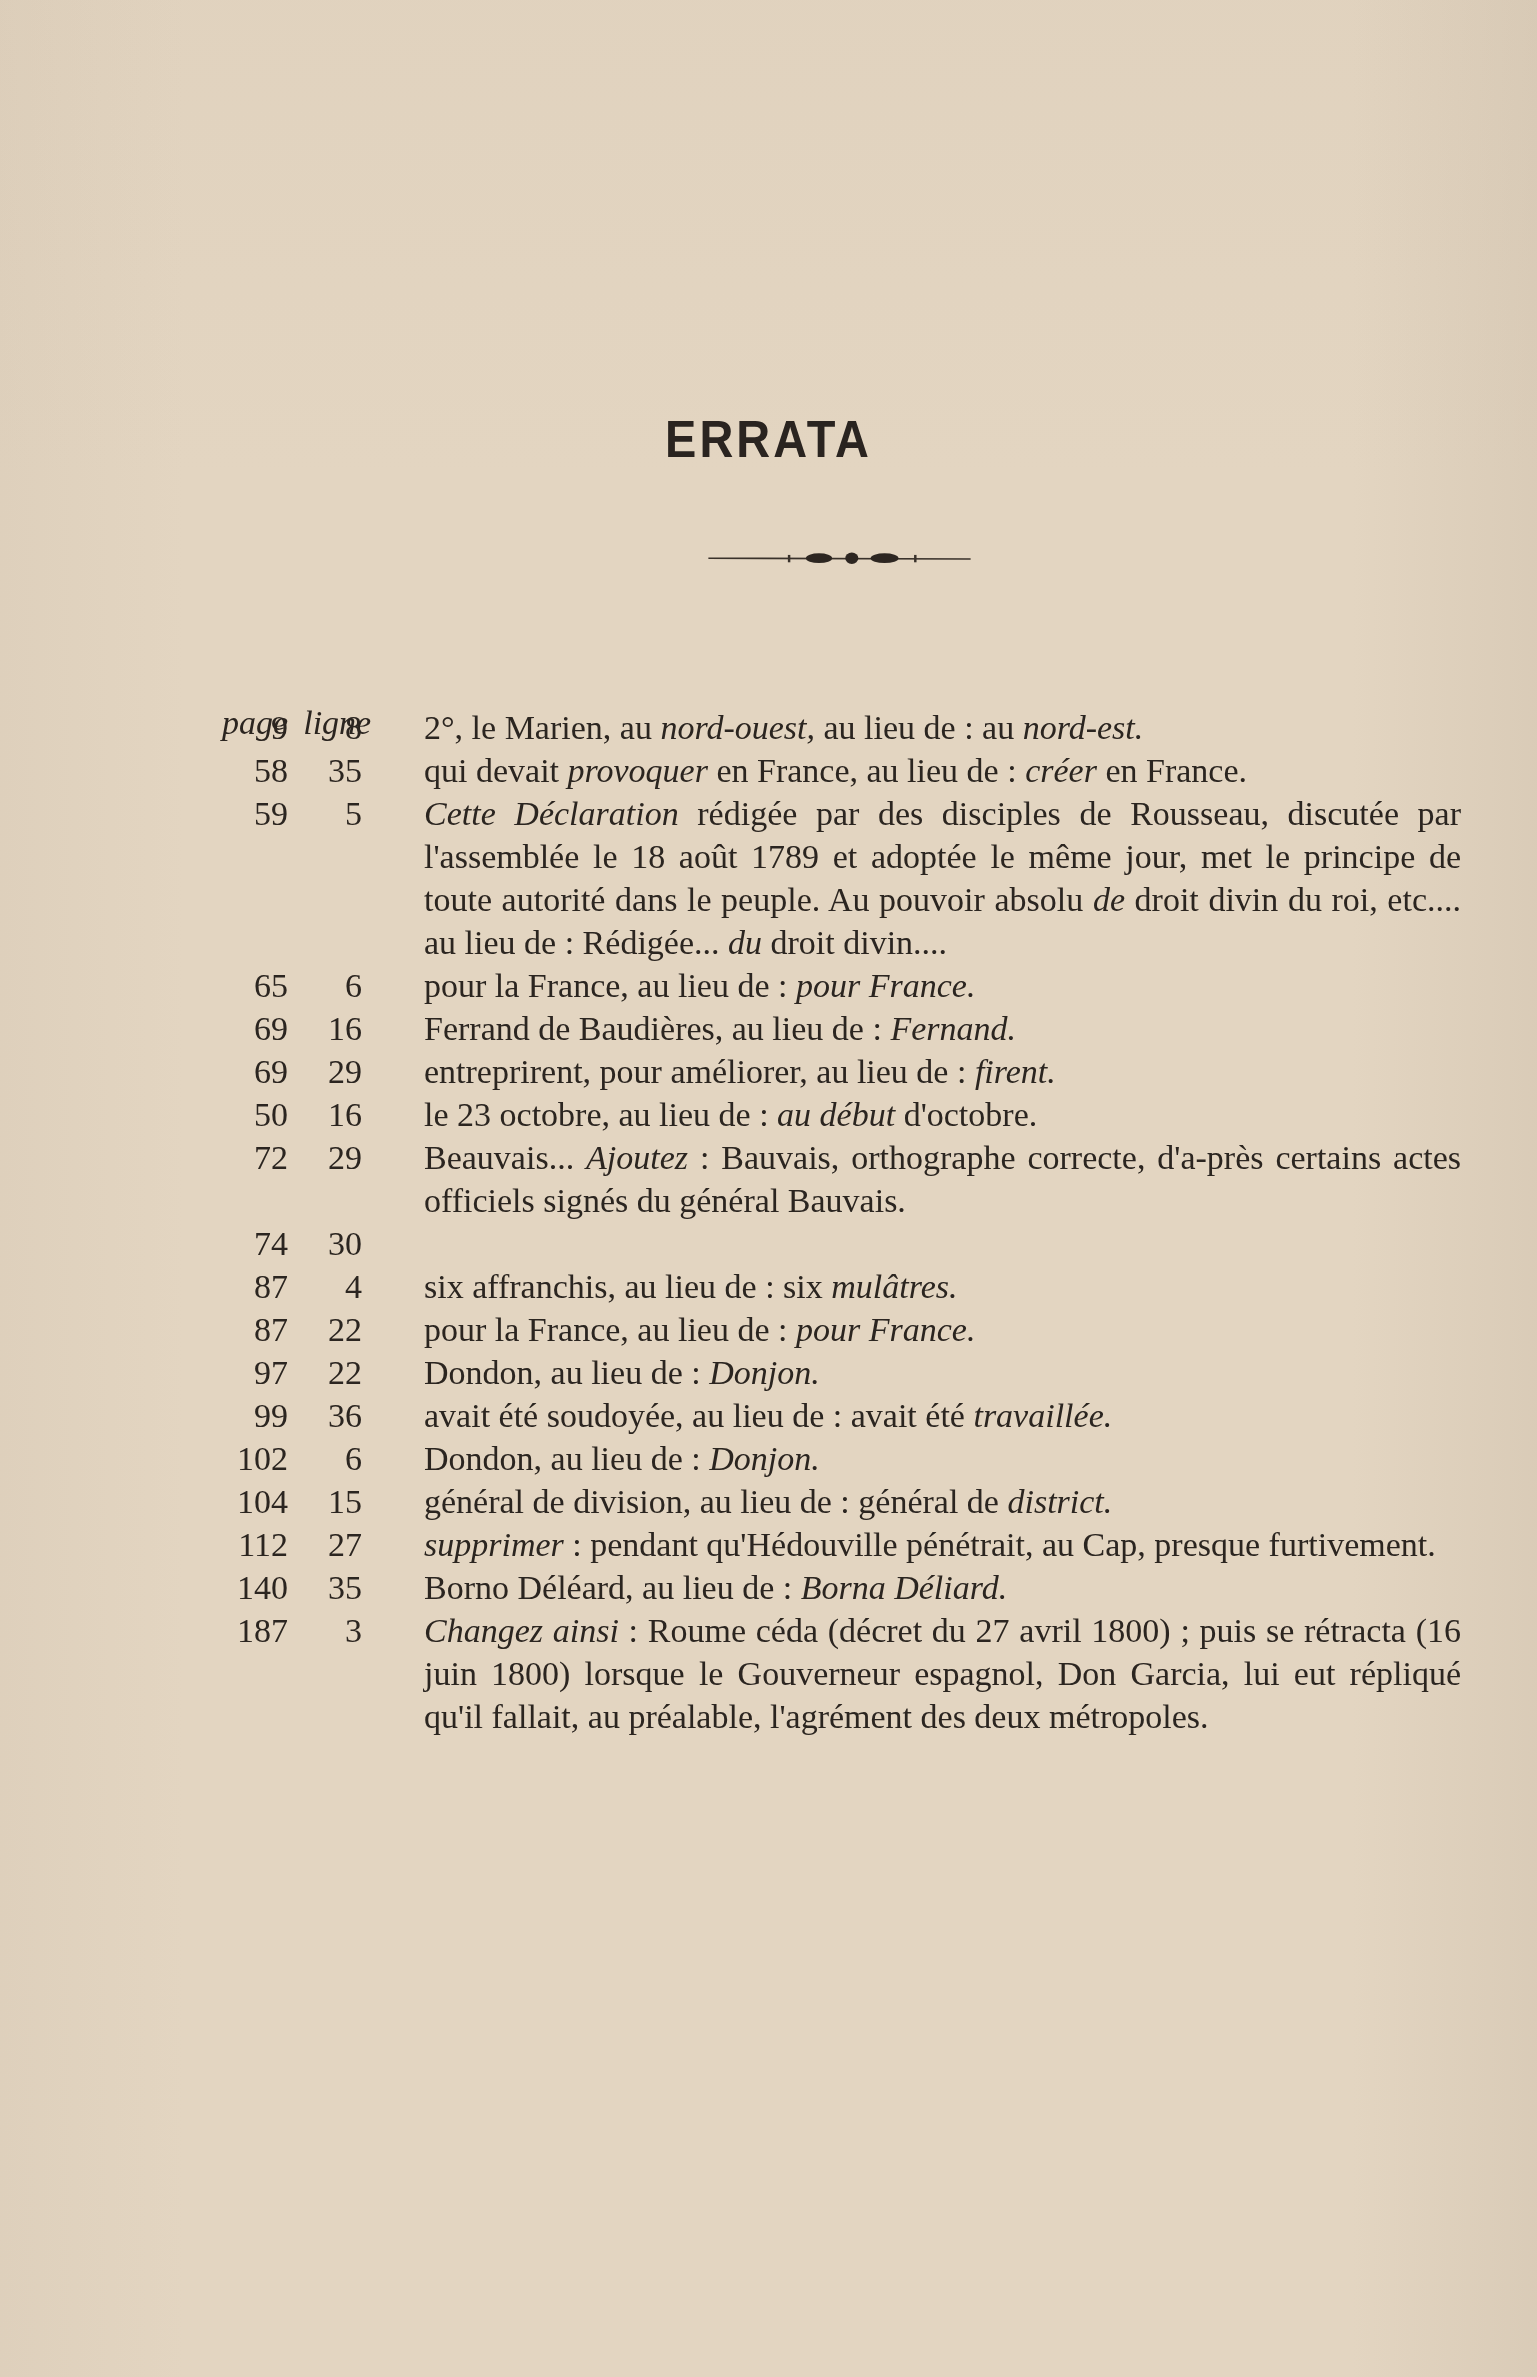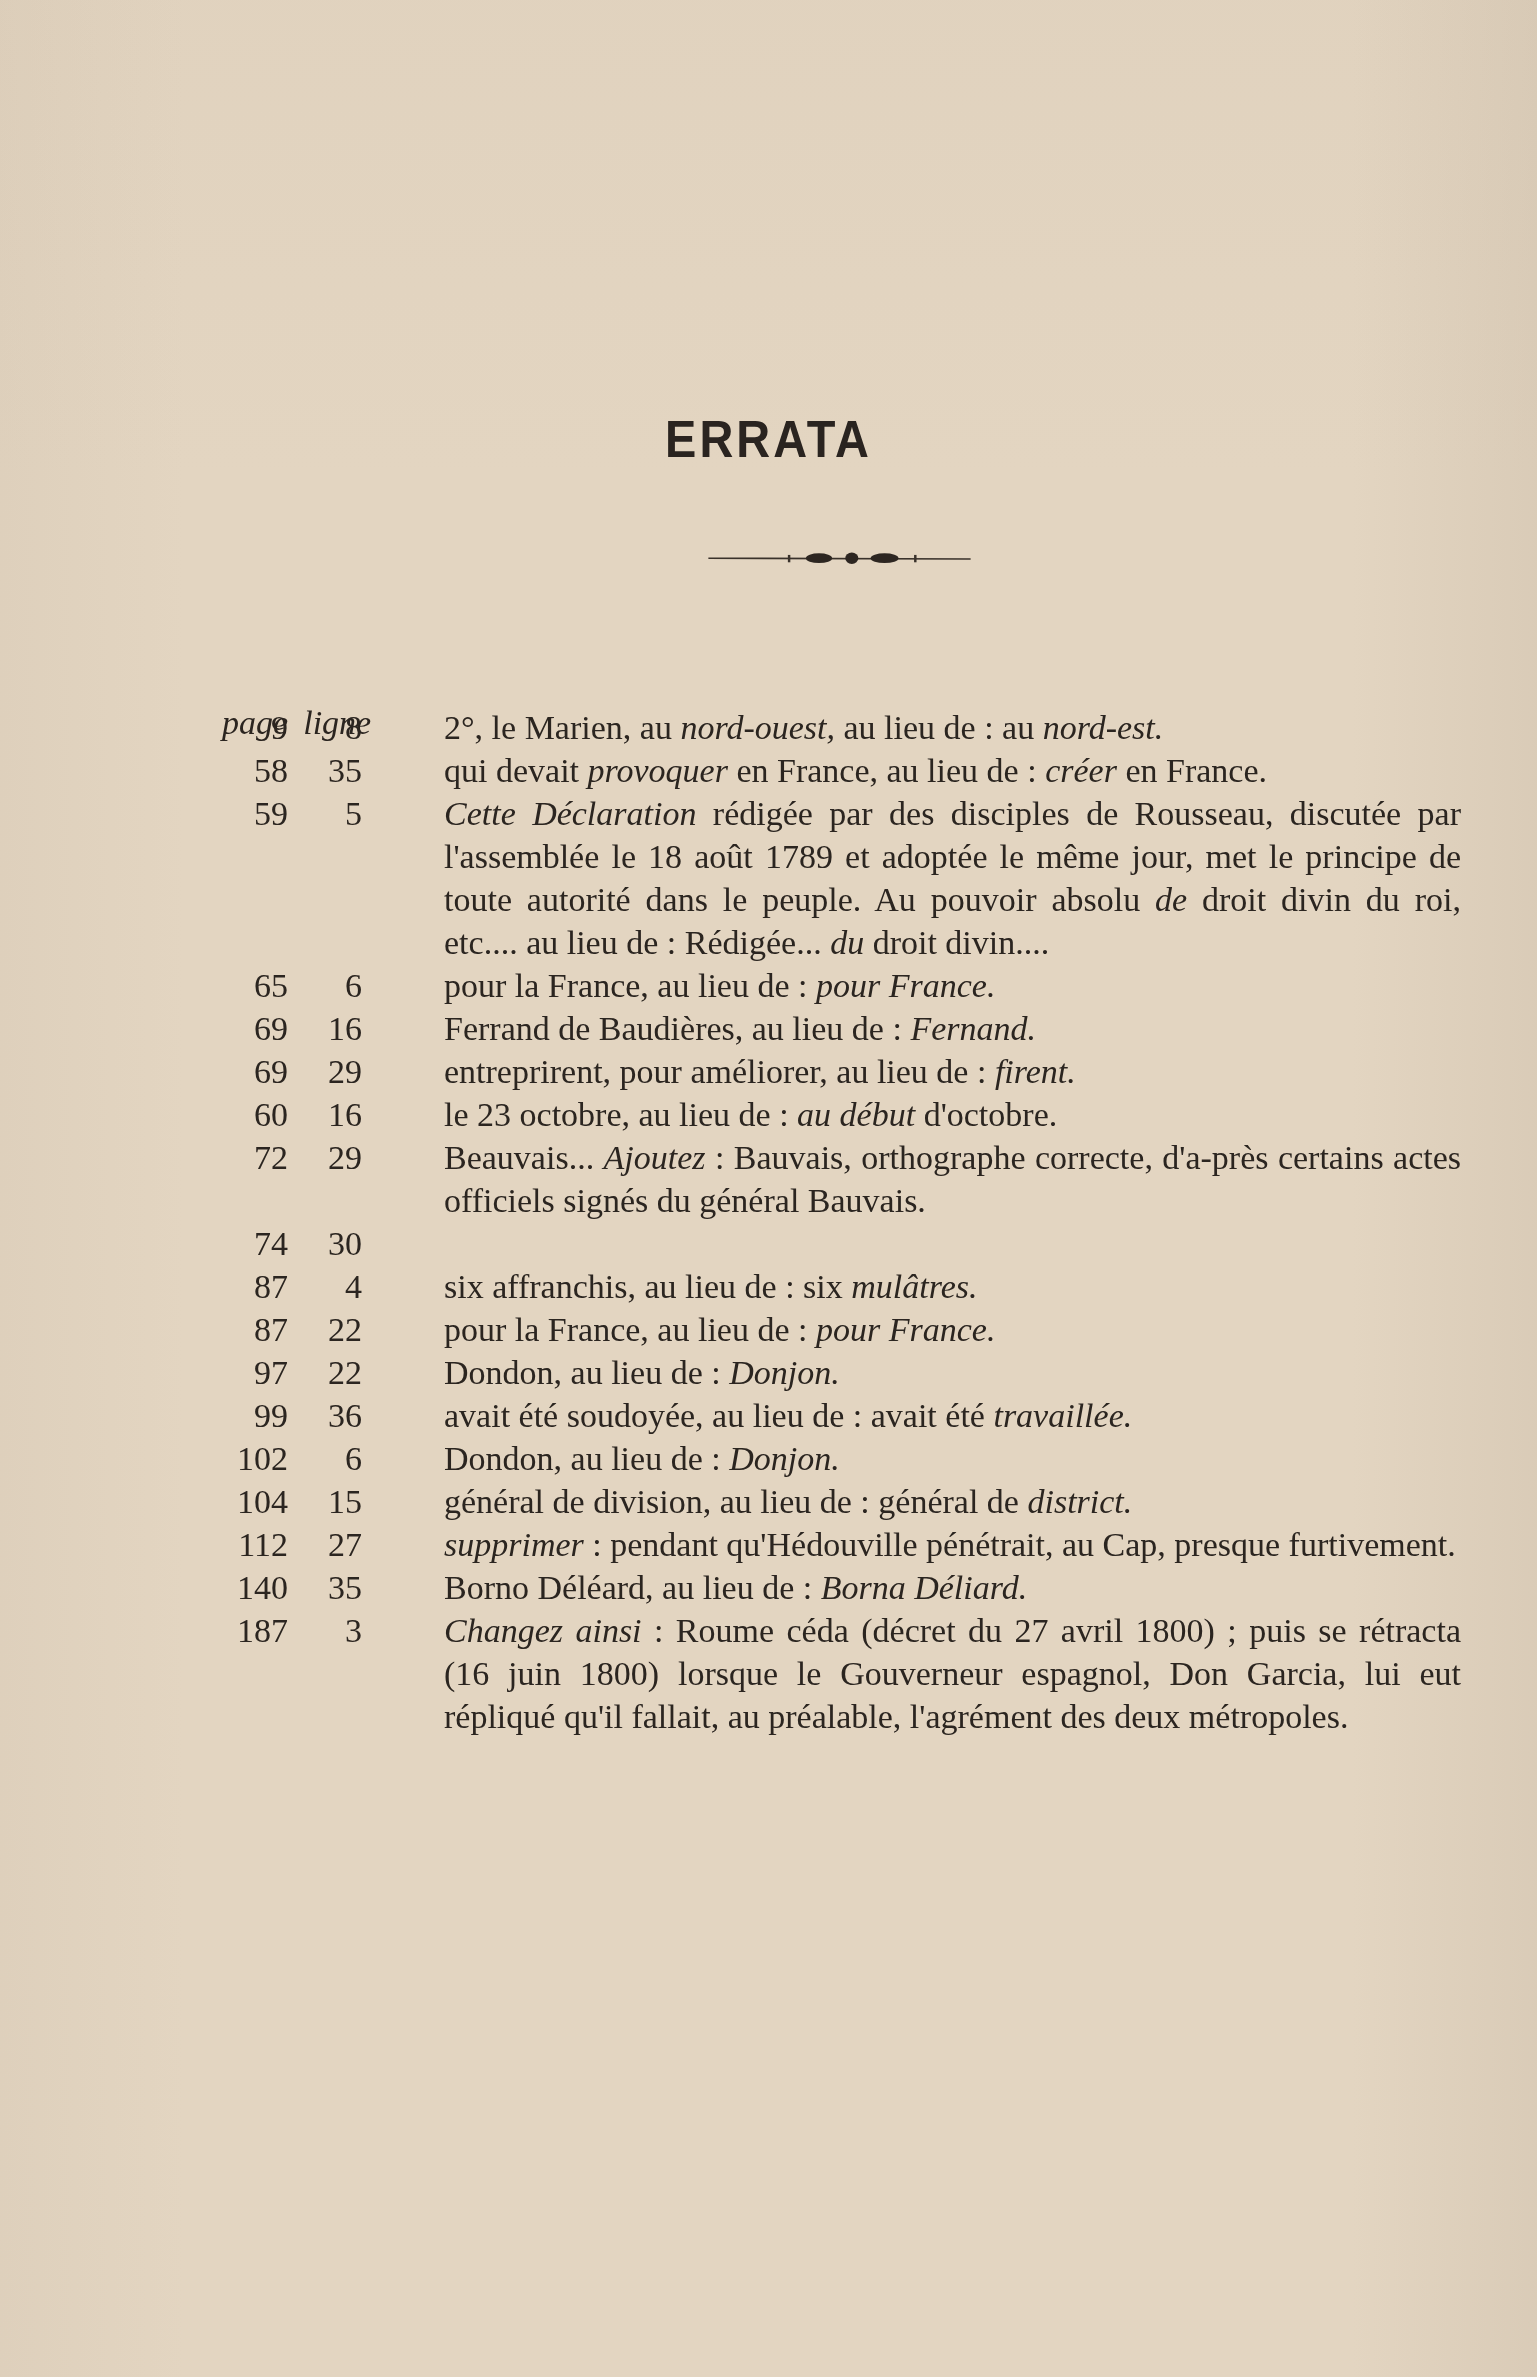--- a/index.html
+++ b/index.html
@@ -26,21 +26,21 @@
   }
   .errata {
     position: absolute; left: 222px; top: 657px; width: 1239px;
     font-size: 34px; line-height: 43px;
   }
   .hdr { font-style: italic; height: 49px; }
   .hdr span { display: inline-block; margin-top: 44px; }
   .row { display: flex; }
   .pg { width: 66px; text-align: right; flex: none; }
   .ln { width: 74px; text-align: right; flex: none; padding-right: 0; }
-  .tx { flex: 1; margin-left: 82px; text-align: justify; hyphens: manual; }
+  .tx { flex: 1; margin-left: 62px; text-align: justify; hyphens: manual; }
   .tx i { font-style: italic; }
 </style>
 </head>
 <body>
 
 <div class="title">ERRATA</div>
 
 <svg class="ornament" viewBox="0 0 330 20">
   <line x1="5" y1="10" x2="325" y2="11" stroke="#3a322b" stroke-width="2"></line>
   <rect x="102" y="6" width="3" height="9" fill="#3a322b"></rect>
@@ -80,21 +80,21 @@
         <div class="pg">69</div>
         <div class="ln">16</div>
         <div class="tx"><span>Ferrand de Baudières, au lieu de : </span><i>Fernand.</i></div>
       </div>
       <div class="row">
         <div class="pg">69</div>
         <div class="ln">29</div>
         <div class="tx"><span>entreprirent, pour améliorer, au lieu de : </span><i>firent.</i></div>
       </div>
       <div class="row">
-        <div class="pg">60</div>
+        <div class="pg">50</div>
         <div class="ln">16</div>
         <div class="tx"><span>le 23 octobre, au lieu de : </span><i>au début</i><span> d'octobre.</span></div>
       </div>
       <div class="row">
         <div class="pg">72</div>
         <div class="ln">29</div>
         <div class="tx"><span>Beauvais... </span><i>Ajoutez</i><span> : Bauvais, orthographe correcte, d'a-­près certains actes officiels signés du général Bauvais.</span></div>
       </div>
       <div class="row">
         <div class="pg">74</div>

